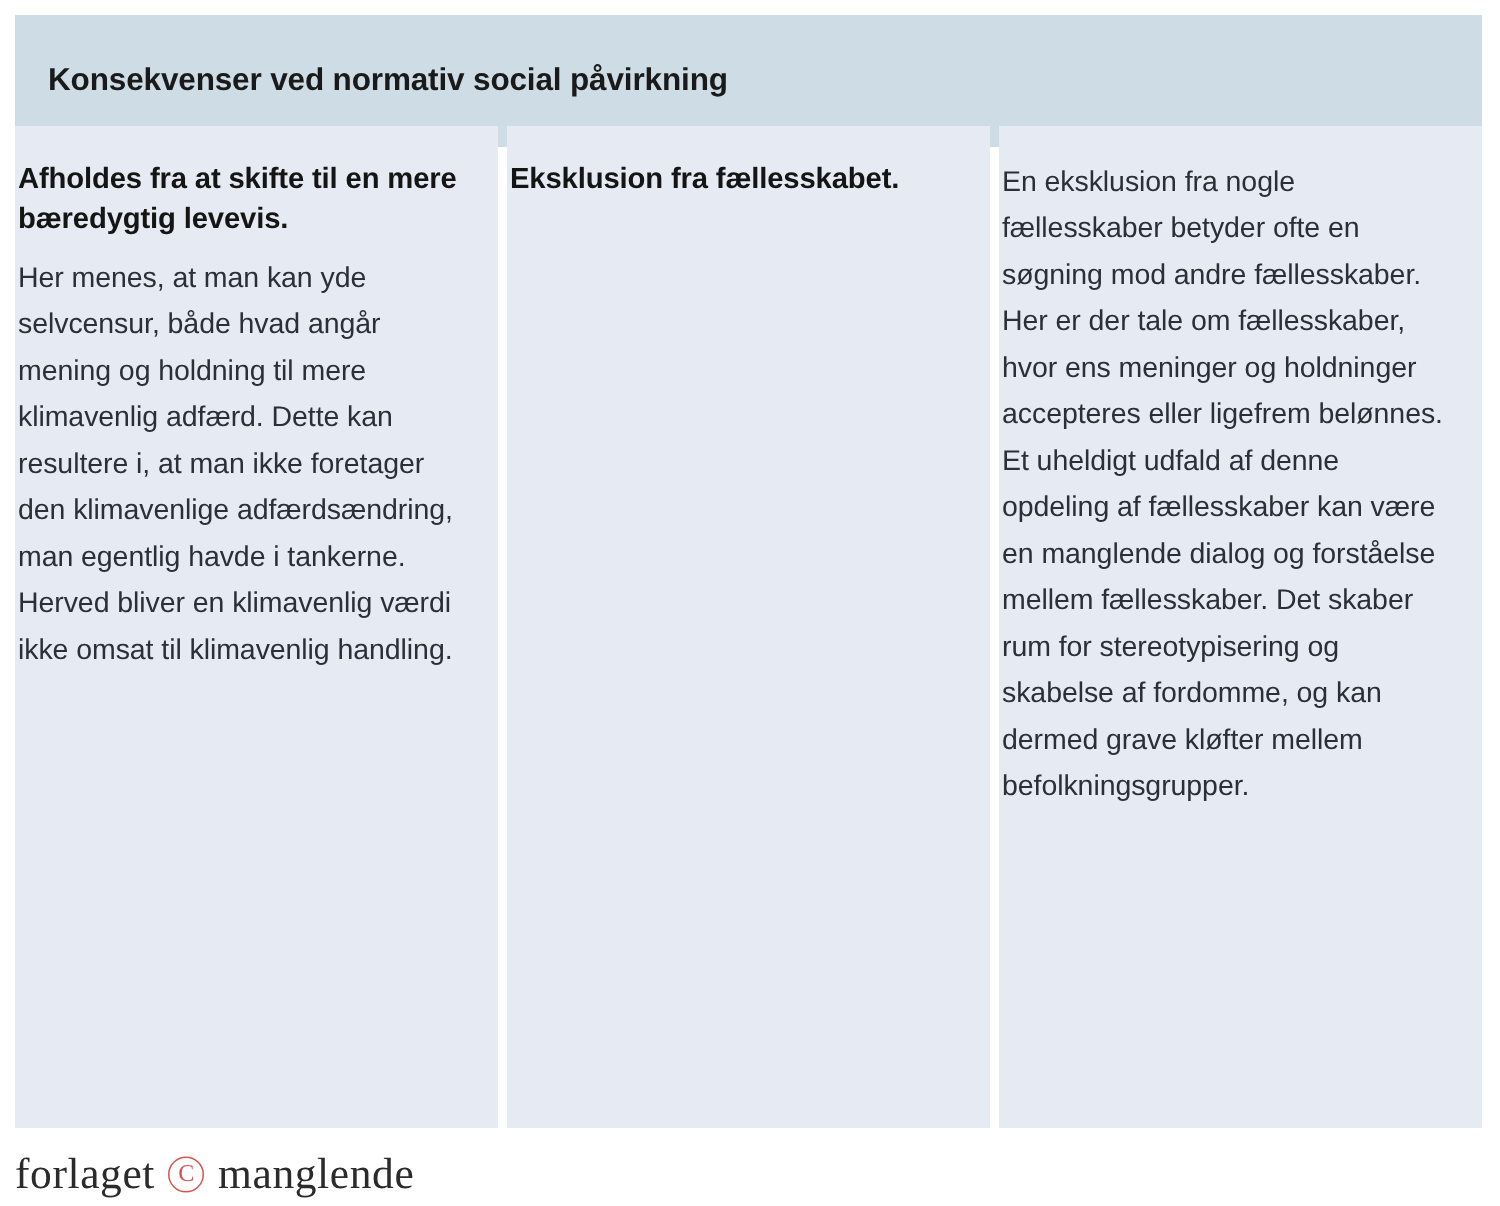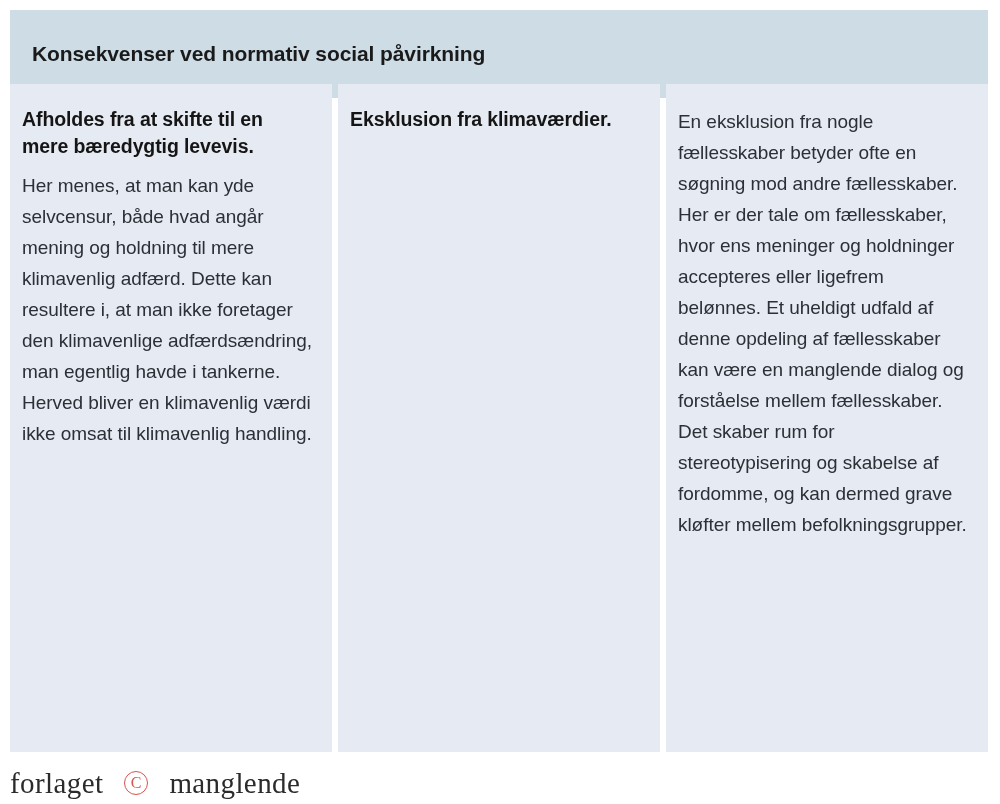--- a/index.html
+++ b/index.html
@@ -51,21 +51,21 @@
     width: 978px;
     height: 668px;
     display: flex;
     gap: 6px;
     box-sizing: border-box;
   }
 
   .column {
     background: #e6eaf2;
     box-sizing: border-box;
-    padding: 22px 20px 18px 12px;
+    padding: 22px 20px 18px 2px;
     flex: 1 1 0;
     min-width: 0;
   }
 
   .col-heading {
     font-size: 19.5px;
     line-height: 27px;
     font-weight: bold;
     color: #151515;
     margin: 0 0 10px 0;
@@ -91,21 +91,20 @@
     align-items: center;
   }
   .logo {
     display: inline-flex;
     align-items: center;
     font-family: "Liberation Serif", serif;
     font-size: 29px;
     color: #2b2b2b;
     letter-spacing: 0.4px;
     white-space: nowrap;
-    gap: 12px;
   }
   .logo-word { display: inline-block; }
   .logo-mark {
     display: inline-flex;
     align-items: center;
     justify-content: center;
     width: 24px;
     height: 24px;
     border: 1.6px solid #d9534f;
     border-radius: 50%;
@@ -128,21 +127,21 @@
   </div>
 
   <div class="table-body">
 
     <div class="column">
       <p class="col-heading">Afholdes fra at skifte til en mere bæredygtig levevis.</p>
       <p class="col-body">Her menes, at man kan yde selvcensur, både hvad angår mening og holdning til mere klimavenlig adfærd. Dette kan resultere i, at man ikke foretager den klimavenlige adfærdsændring, man egentlig havde i tankerne. Herved bliver en klimavenlig værdi ikke omsat til klimavenlig handling.</p>
     </div>
 
     <div class="column">
-      <p class="col-heading">Eksklusion fra klimaværdier.</p>
+      <p class="col-heading">Eksklusion fra fællesskabet.</p>
     </div>
 
     <div class="column">
       <p class="col-body">En eksklusion fra nogle fællesskaber betyder ofte en søgning mod andre fællesskaber. Her er der tale om fællesskaber, hvor ens meninger og holdninger accepteres eller ligefrem belønnes. Et uheldigt udfald af denne opdeling af fællesskaber kan være en manglende dialog og forståelse mellem fællesskaber. Det skaber rum for stereotypisering og skabelse af fordomme, og kan dermed grave kløfter mellem befolkningsgrupper.</p>
     </div>
 
   </div>
 
   <div class="footer">
     <div class="logo">

